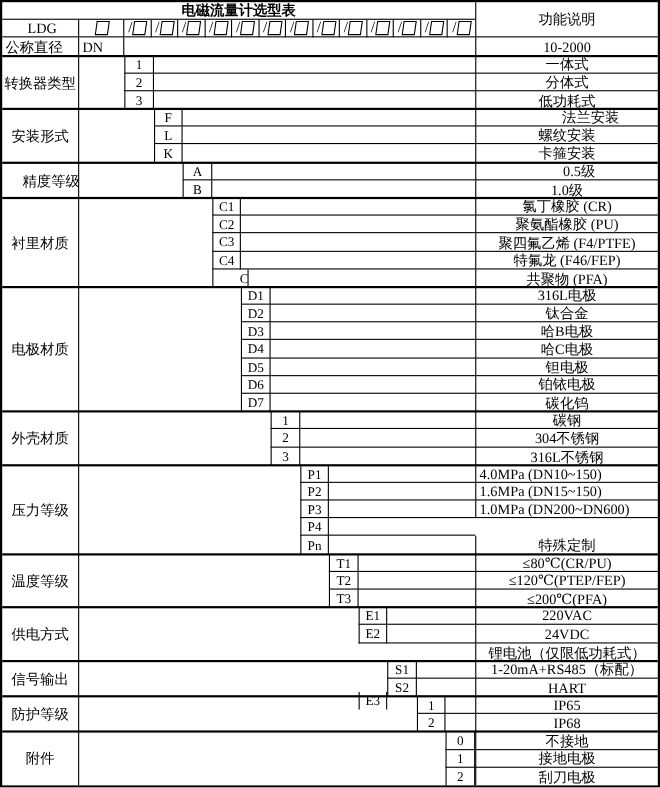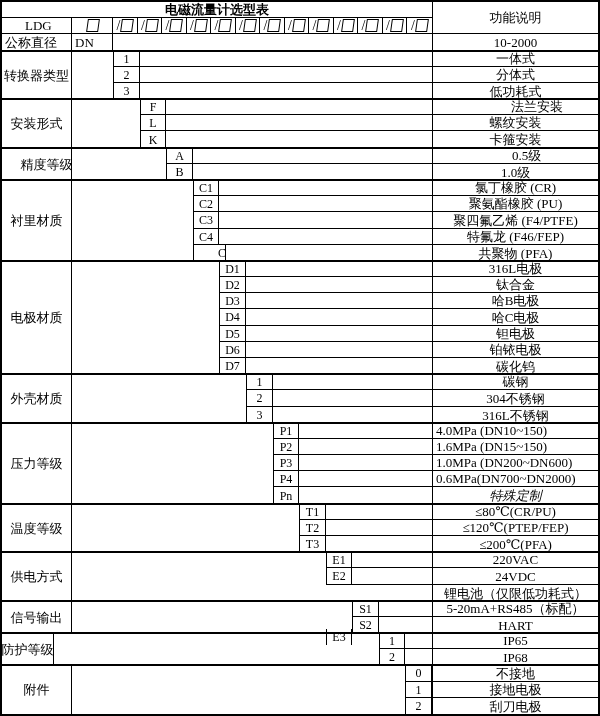--- a/index.html
+++ b/index.html
@@ -169,23 +169,22 @@
       <div class="cell bB" style="left: 297px; top: 421px; width: 133px; height: 16px;"></div>
       <div class="cell bL bB alignL" style="left: 430px; top: 421px; width: 166px; height: 16px;">4.0MPa (DN10~150)</div>
       <div class="cell code bL bR bB" style="left: 271px; top: 437px; width: 26px; height: 16px;">P2</div>
       <div class="cell bB" style="left: 297px; top: 437px; width: 133px; height: 16px;"></div>
       <div class="cell bL bB alignL" style="left: 430px; top: 437px; width: 166px; height: 16px;">1.6MPa (DN15~150)</div>
       <div class="cell code bL bR bB" style="left: 271px; top: 453px; width: 26px; height: 16px;">P3</div>
       <div class="cell bB" style="left: 297px; top: 453px; width: 133px; height: 16px;"></div>
       <div class="cell bL bB alignL" style="left: 430px; top: 453px; width: 166px; height: 16px;">1.0MPa (DN200~DN600)</div>
       <div class="cell code bL bR bB" style="left: 271px; top: 469px; width: 26px; height: 16px;">P4</div>
       <div class="cell bB" style="left: 297px; top: 469px; width: 133px; height: 16px;"></div>
-      <div class="cell bL bB alignL" style="left: 430px; top: 469px; width: 166px; height: 16px;">0.6MPa(DN700~DN2000)</div>
       <div class="cell code bL bR" style="left: 271px; top: 485px; width: 26px; height: 17px;">Pn</div>
-      <div class="cell bL" style="left: 430px; top: 485px; width: 166px; height: 17px; font-style: italic;">特殊定制</div>
+      <div class="cell bL" style="left: 430px; top: 485px; width: 166px; height: 17px;">特殊定制</div>
       <div class="sep" style="top: 501px;"></div>
       <div class="cell bR" style="left: 0px; top: 502px; width: 70px; height: 48px;">温度等级</div>
       <div class="cell code bL bR bB" style="left: 297px; top: 502px; width: 27px; height: 16px;">T1</div>
       <div class="cell bB" style="left: 324px; top: 502px; width: 106px; height: 16px;"></div>
       <div class="cell bL bB" style="left: 430px; top: 502px; width: 166px; height: 16px;">≤80℃(CR/PU)</div>
       <div class="cell code bL bR bB" style="left: 297px; top: 518px; width: 27px; height: 16px;">T2</div>
       <div class="cell bB" style="left: 324px; top: 518px; width: 106px; height: 16px;"></div>
       <div class="cell bL bB" style="left: 430px; top: 518px; width: 166px; height: 16px;">≤120℃(PTEP/FEP)</div>
       <div class="cell code bL bR" style="left: 297px; top: 534px; width: 27px; height: 16px;">T3</div>
       <div class="cell bL" style="left: 430px; top: 534px; width: 166px; height: 16px;">≤200℃(PFA)</div>
@@ -196,25 +195,25 @@
       <div class="cell bL bB" style="left: 430px; top: 550px; width: 166px; height: 16px;">220VAC</div>
       <div class="cell code bL bR bB" style="left: 324px; top: 566px; width: 26px; height: 17px;">E2</div>
       <div class="cell bB" style="left: 350px; top: 566px; width: 80px; height: 17px;"></div>
       <div class="cell bL bB" style="left: 430px; top: 566px; width: 166px; height: 17px;">24VDC</div>
       <div class="cell code bL bR" style="left: 324px; top: 583px; width: 26px; height: 16px; margin-top: 44px;">E3</div>
       <div class="cell bL" style="left: 430px; top: 583px; width: 166px; height: 16px;">锂电池（仅限低功耗式）</div>
       <div class="sep" style="top: 598px;"></div>
       <div class="cell bR" style="left: 0px; top: 599px; width: 70px; height: 32px;">信号输出</div>
       <div class="cell code bL bR bB" style="left: 350px; top: 599px; width: 27px; height: 16px;">S1</div>
       <div class="cell bB" style="left: 377px; top: 599px; width: 53px; height: 16px;"></div>
-      <div class="cell bL bB" style="left: 430px; top: 599px; width: 166px; height: 16px;">5-20mA+RS485（标配）</div>
+      <div class="cell bL bB" style="left: 430px; top: 599px; width: 166px; height: 16px;">1-20mA+RS485（标配）</div>
       <div class="cell code bL bR" style="left: 350px; top: 615px; width: 27px; height: 16px;">S2</div>
       <div class="cell bL" style="left: 430px; top: 615px; width: 166px; height: 16px;">HART</div>
       <div class="sep" style="top: 630px;"></div>
-      <div class="cell bR" style="left: 0px; top: 631px; width: 52px; height: 32px;">防护等级</div>
+      <div class="cell bR" style="left: 0px; top: 631px; width: 70px; height: 32px;">防护等级</div>
       <div class="cell code bL bR bB" style="left: 377px; top: 631px; width: 26px; height: 16px;">1</div>
       <div class="cell bB" style="left: 403px; top: 631px; width: 27px; height: 16px;"></div>
       <div class="cell bL bB" style="left: 430px; top: 631px; width: 166px; height: 16px;">IP65</div>
       <div class="cell code bL bR" style="left: 377px; top: 647px; width: 26px; height: 16px;">2</div>
       <div class="cell bL" style="left: 430px; top: 647px; width: 166px; height: 16px;">IP68</div>
       <div class="sep" style="top: 662px;"></div>
       <div class="cell bR" style="left: 0px; top: 663px; width: 70px; height: 49px;">附件</div>
       <div class="cell code bL bR bB" style="left: 403px; top: 663px; width: 27px; height: 17px;">0</div>
       <div class="cell bB" style="left: 430px; top: 663px; width: 0px; height: 17px;"></div>
       <div class="cell bL bB" style="left: 430px; top: 663px; width: 166px; height: 17px;">不接地</div>

